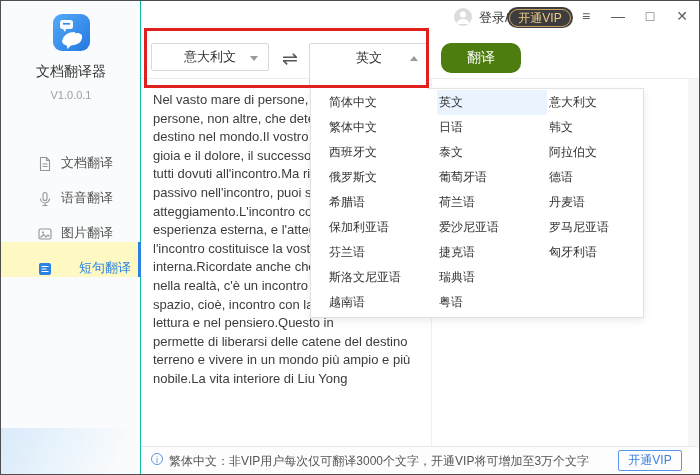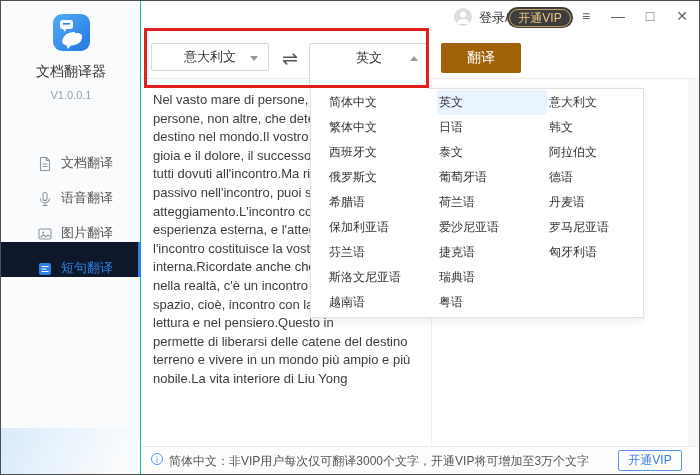--- a/index.html
+++ b/index.html
@@ -7,41 +7,41 @@
   .window{position:absolute;inset:0;background:#fff;border:1px solid #4e4e4e;box-sizing:border-box;overflow:hidden;}
 
   
   .sidebar{position:absolute;left:0;top:0;width:140px;height:473px;background:#fafbfc;border-right:1px solid #14b8a6;box-sizing:border-box;}
   .logo{position:absolute;left:52px;top:13px;width:37px;height:37px;border-radius:9px;background:linear-gradient(135deg,#54aaf7,#2478e0);}
   .app-name{position:absolute;top:62px;left:0;width:140px;text-align:center;font-size:14px;color:#333;}
   .version{position:absolute;top:88px;left:0;width:140px;text-align:center;font-size:11px;color:#9aa0a6;}
   .menu{position:absolute;top:136px;left:0;width:140px;}
   .menu-item{height:35px;display:flex;align-items:flex-end;padding-left:36px;box-sizing:border-box;font-size:13px;color:#555;cursor:pointer;}
   .menu-item .mi-icon{width:16px;height:16px;margin-right:8px;display:inline-flex;}
-  .menu-item.active{background:#0f172a;color:#2a82e4;border-right:3px solid #2a82e4;}
+  .menu-item.active{background:#fef9c3;color:#2a82e4;border-right:3px solid #2a82e4;gap:18px;}
   .sidebar-deco{position:absolute;left:0;bottom:0;width:139px;height:46px;background:linear-gradient(115deg,#d9eafa 0%,#eaf4fc 45%,#fafbfc 85%);}
 
   
   .titlebar{position:absolute;left:140px;top:0;right:0;height:32px;background:#fff;}
   .avatar{position:absolute;left:313px;top:7px;width:18px;height:18px;border-radius:50%;background:#dcdcdc;overflow:hidden;}
   .login{position:absolute;left:338px;top:8px;font-size:13px;color:#333;cursor:pointer;}
   .vip-pill{position:absolute;left:366px;top:6px;width:66px;height:21px;background:#3d3d3d;border-radius:11px;display:flex;align-items:center;justify-content:center;cursor:pointer;}
   .vip-pill span{font-size:12px;color:#f0c987;border:1px solid #c9a063;border-radius:9px;padding:0 8px;line-height:16px;}
   .win-controls{position:absolute;right:8px;top:5px;display:flex;gap:14px;color:#5f5f5f;}
   .win-btn{width:18px;height:20px;text-align:center;font-size:14px;line-height:20px;cursor:pointer;}
 
   
   .select-box{position:absolute;background:#fff;border:1px solid #d8d8d8;border-radius:2px;box-sizing:border-box;font-size:13px;color:#333;text-align:center;cursor:pointer;}
   .src-select{left:150px;top:42px;width:118px;height:28px;line-height:26px;}
   .tgt-select{left:308px;top:42px;width:120px;height:47px;border-bottom:none;line-height:26px;z-index:22;}
   .tgt-select .sel-label{display:block;height:28px;line-height:28px;}
   .caret-down{position:absolute;right:10px;top:12px;width:0;height:0;border-left:4px solid transparent;border-right:4px solid transparent;border-top:5px solid #999;}
   .caret-up{position:absolute;right:10px;top:12px;width:0;height:0;border-left:4px solid transparent;border-right:4px solid transparent;border-bottom:5px solid #999;}
   .swap{position:absolute;left:281px;top:46px;font-size:19px;color:#555;cursor:pointer;}
-  .translate-btn{position:absolute;left:440px;top:42px;width:80px;height:30px;background:#a16207;color:#fff;font-size:14px;border:none;border-radius:2px;display:flex;align-items:center;justify-content:center;cursor:pointer;}
+  .translate-btn{position:absolute;left:440px;top:42px;width:80px;height:30px;background:#4d7c0f;color:#fff;font-size:14px;border:none;border-radius:10px;display:flex;align-items:center;justify-content:center;cursor:pointer;}
   .toolbar-line{position:absolute;left:140px;right:1px;top:77px;height:1px;background:#ededed;}
 
   
   .panel-divider{position:absolute;left:430px;top:78px;width:1px;height:370px;background:#efefef;}
   .right-gutter{position:absolute;left:687px;top:78px;width:11px;height:370px;background:#f6f6f6;}
   .source-text{position:absolute;left:152px;top:90px;width:215px;font-size:13px;line-height:18.6px;color:#3c3c3c;cursor:text;}
   .source-text div{white-space:nowrap;}
 
   
   .lang-panel{position:absolute;left:309px;top:87px;width:334px;height:230px;background:#fff;border:1px solid #e2e2e2;box-sizing:border-box;box-shadow:0 3px 8px rgba(0,0,0,0.08);z-index:20;display:flex;padding:1px 0 0 16px;}
@@ -206,17 +206,17 @@
       <div class="lang-cell">丹麦语</div>
       <div class="lang-cell">罗马尼亚语</div>
       <div class="lang-cell">匈牙利语</div>
     </div>
   </div>
 
   <div class="red-box"></div>
 
   <div class="footer">
     <span class="info-icon">i</span>
-    <span class="hint">简体中文：非VIP用户每次仅可翻译3000个文字，开通VIP将可增加至3万个文字</span>
+    <span class="hint">繁体中文：非VIP用户每次仅可翻译3000个文字，开通VIP将可增加至3万个文字</span>
     <div class="footer-vip">开通VIP</div>
   </div>
 
 </div>
 
 </body></html>

